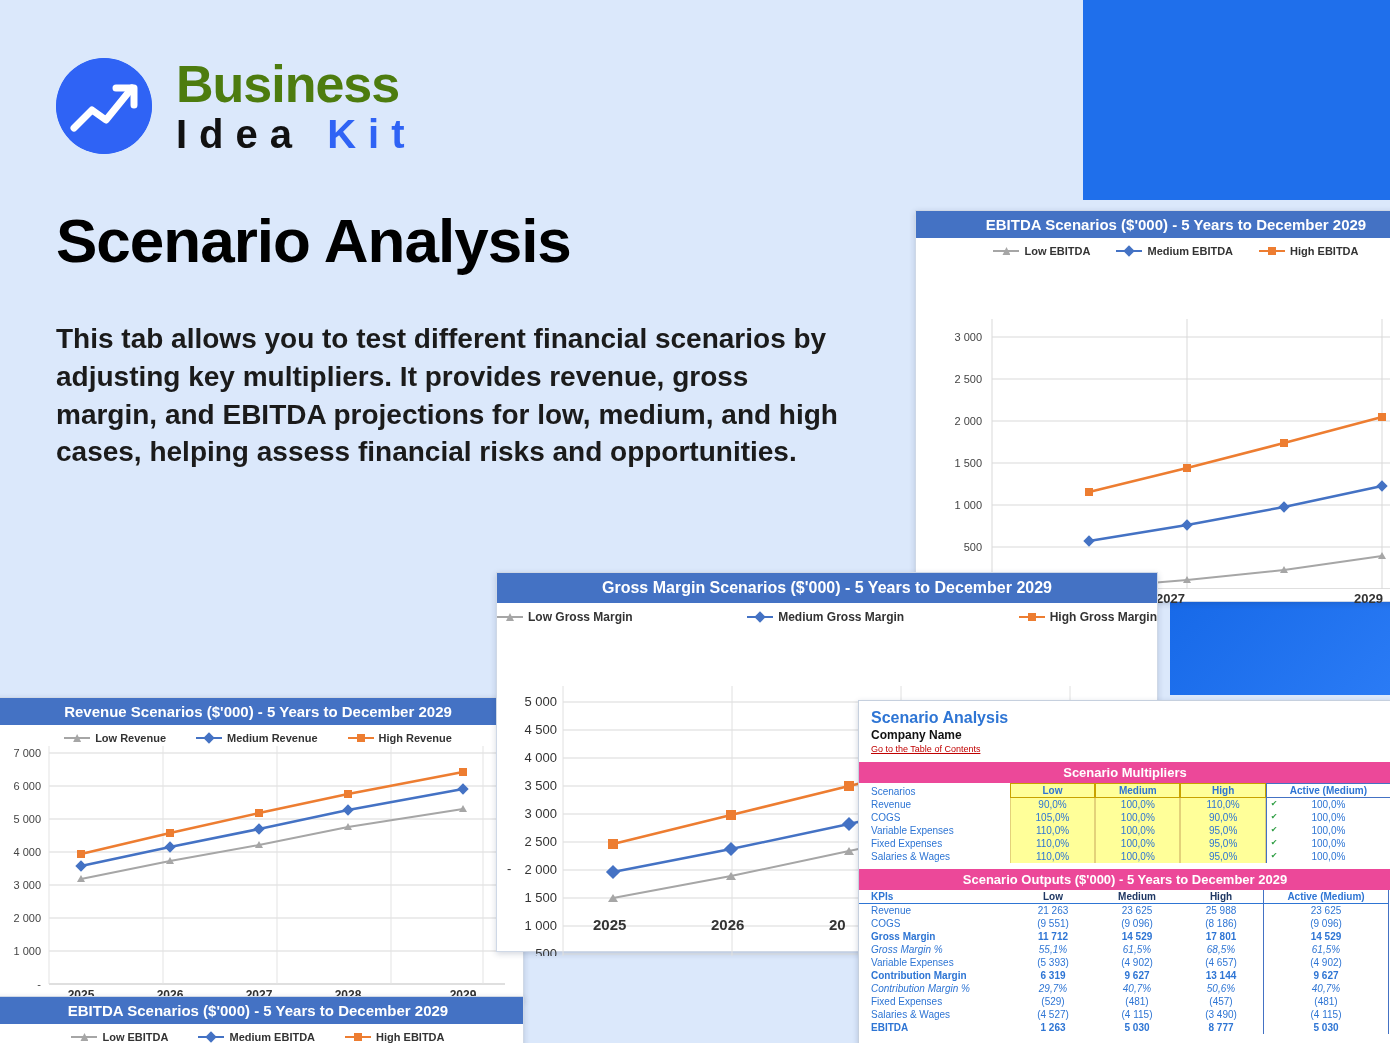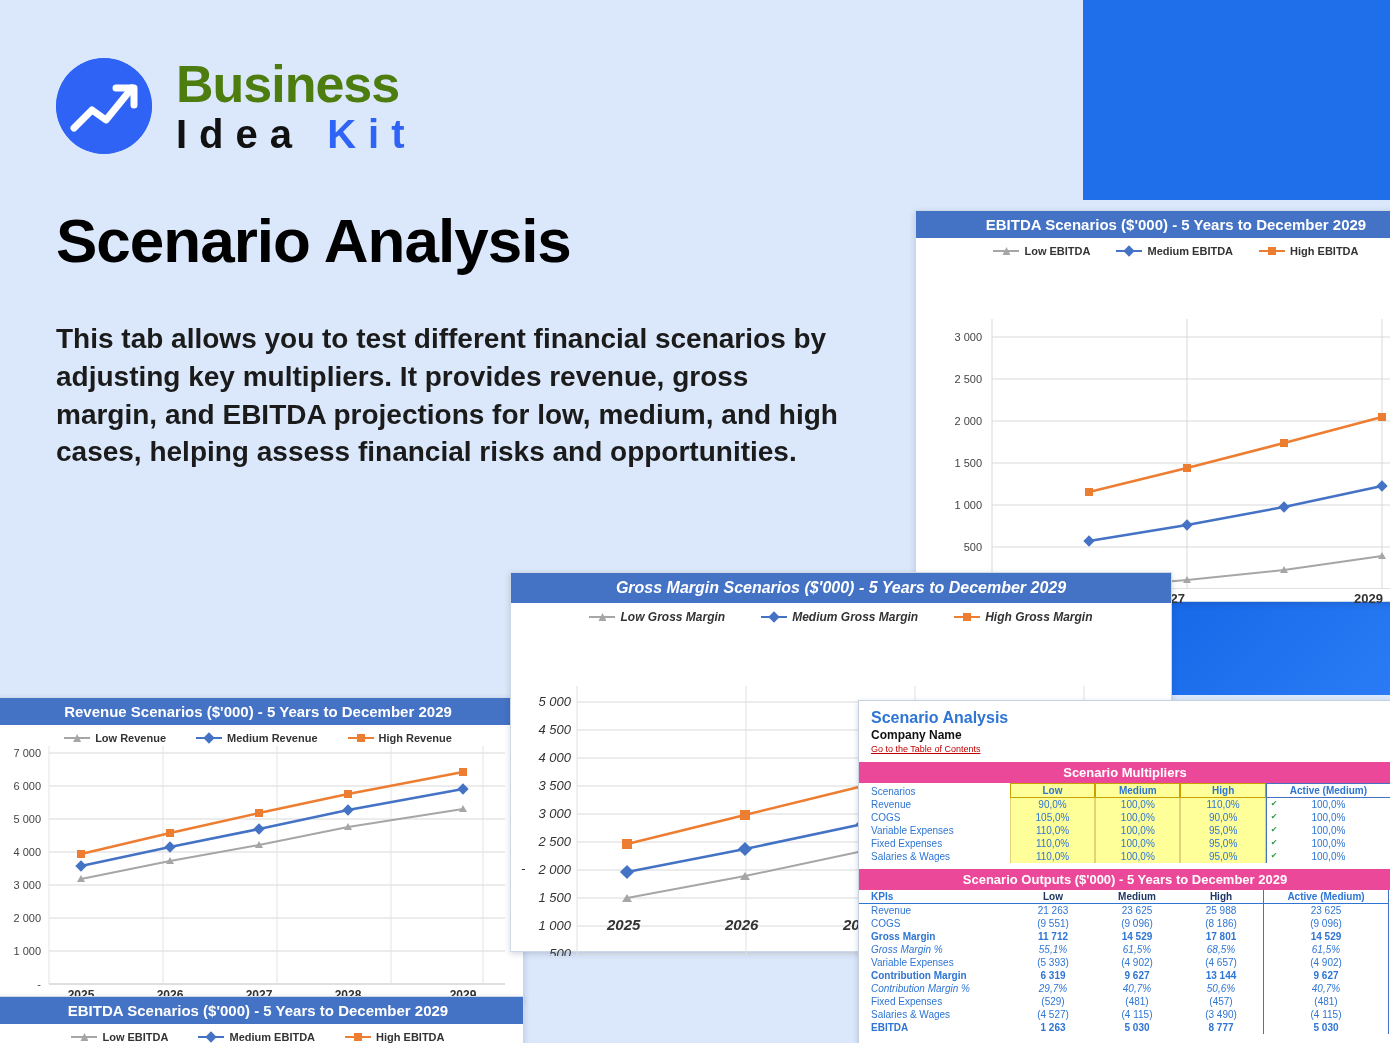--- a/index.html
+++ b/index.html
@@ -248,23 +248,23 @@
         <i class="lg-line"></i>
         <span>Medium EBITDA</span>
       </span>
     <span class="legend-item lg-high">
         <i class="lg-line"></i>
         <span>High EBITDA</span>
       </span>
   </div>
 </div>
 
-<div class="card" style="left:510px;top:572px;width:660px;height:378px;font-style:italic;">
+<div class="card" style="left:496px;top:572px;width:660px;height:378px;">
   <div class="card-title" style="font-size:16px;padding:6px 0;">Gross Margin Scenarios ($'000) - 5 Years to December 2029</div>
-  <div class="legend" style="gap:36px;font-size:12px;">
+  <div class="legend" style="gap:36px;font-size:12px;justify-content:space-between;">
     <span class="legend-item lg-low">
         <i class="lg-line"></i>
         <span>Low Gross Margin</span>
       </span>
     <span class="legend-item lg-med">
         <i class="lg-line"></i>
         <span>Medium Gross Margin</span>
       </span>
     <span class="legend-item lg-high">
         <i class="lg-line"></i>

